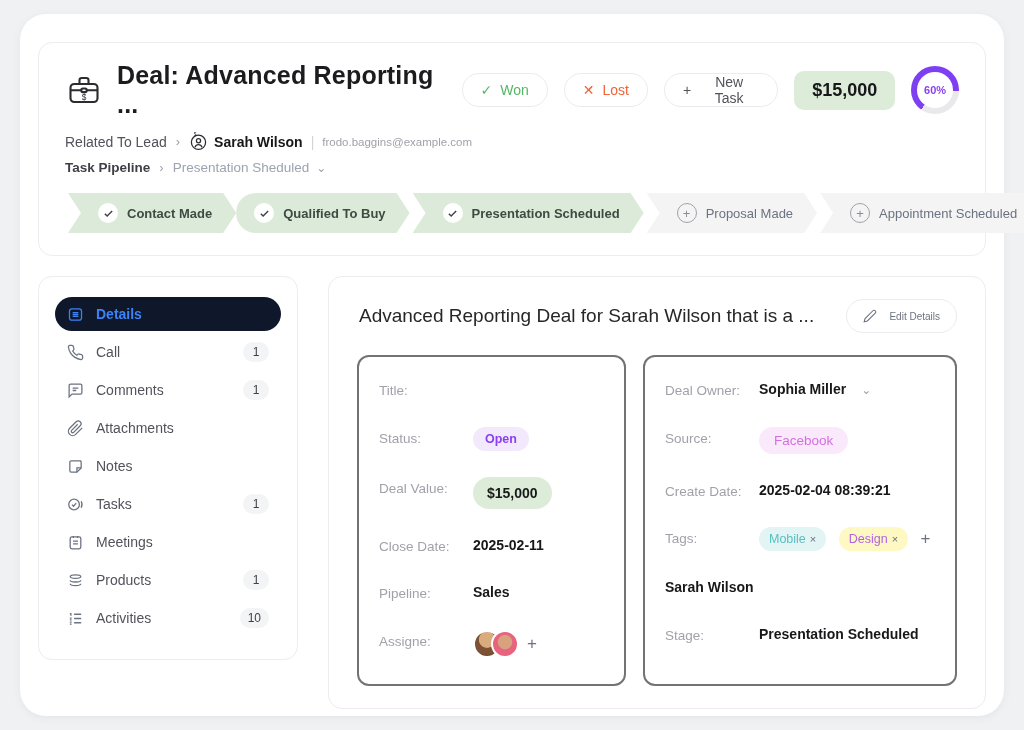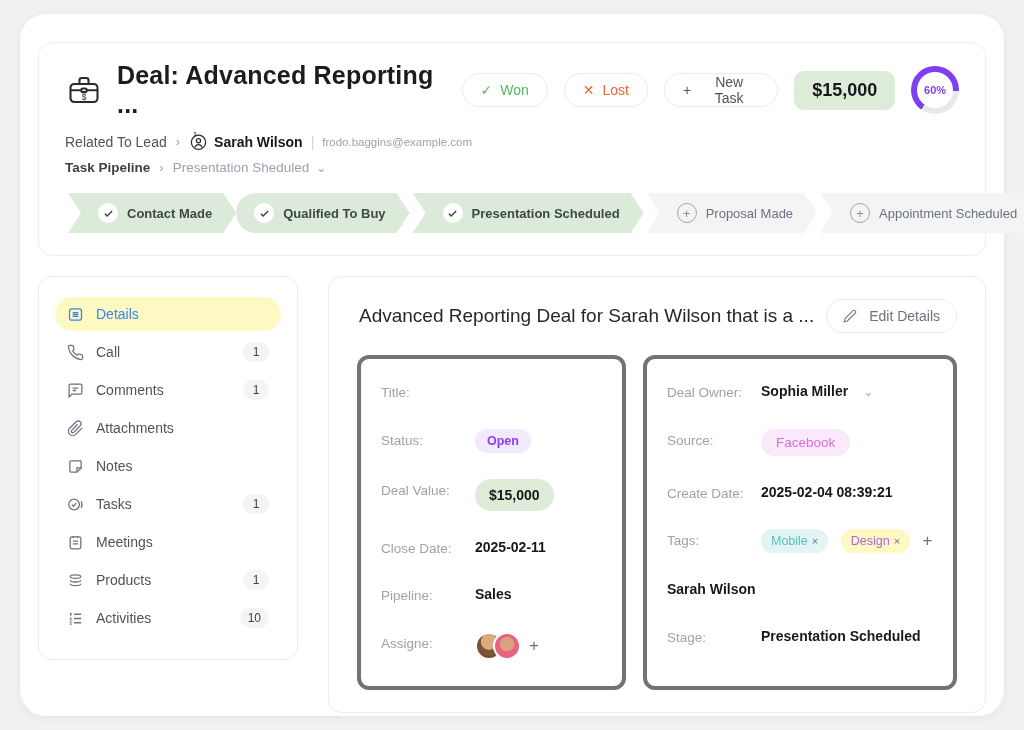--- a/index.html
+++ b/index.html
@@ -91,40 +91,40 @@
 
   
   .lower { display:flex; gap:30px; align-items:flex-start; }
   .sidebar { width:260px; padding:20px 16px; }
   .side-item {
     display:flex; align-items:center; gap:12px;
     height:34px; padding:0 12px; border-radius:17px; margin-bottom:4px;
     color:#52525b; font-size:14px; cursor:pointer;
   }
   .side-item .s-icon { display:flex; color:#6b7280; }
-  .side-item.active { background:#fef9c3; color:#3c83f6; font-weight:400; }
+  .side-item.active { background:#0f172a; color:#3c83f6; font-weight:700; }
   .side-item.active .s-icon { color:#3c83f6; }
   .side-badge {
     margin-left:auto; background:#f3f4f6; color:#3f3f46;
     min-width:26px; height:20px; border-radius:10px;
     display:flex; align-items:center; justify-content:center;
     font-size:12px; font-weight:500; padding:0 8px;
   }
 
   .main-card { flex:1; padding:22px 28px; min-height:421px; }
   .main-head { display:flex; align-items:center; margin-bottom:22px; }
   .main-title { font-size:19px; font-weight:500; color:#27272a; margin-left:2px; }
   .edit-btn {
     margin-left:auto; display:inline-flex; align-items:center; gap:12px;
     height:34px; padding:0 16px; border-radius:17px;
-    border:1px solid #ececee; background:#fff; color:#6b7280; font-size:14px; cursor:pointer;
+    border:1px solid #ececee; background:#fff; color:#6b7280; font-size:10px; cursor:pointer;
   }
 
   .detail-cols { display:flex; gap:17px; }
-  .detail-card { border:4px solid #737373; border-radius:12px; padding:22px 20px; }
+  .detail-card { border:2px solid #737373; border-radius:12px; padding:22px 20px; }
   .detail-card.left { width:269px; }
   .detail-card.right { flex:1; }
   .d-row { display:flex; margin-bottom:26px; align-items:flex-start; }
   .d-row:last-child { margin-bottom:4px; }
   .d-label { width:94px; flex:0 0 auto; color:#a1a1aa; font-size:13.5px; padding-top:2px; line-height:1.45; }
   .d-value { font-size:14px; font-weight:700; color:#18181b; line-height:1.5; }
   .owner-row { display:flex; align-items:center; gap:8px; cursor:pointer; }
 
   .pill { display:inline-block; border-radius:13px; font-size:12.5px; padding:5px 12px; }
   .pill-open { background:#f3e9fd; color:#8b3ff0; font-weight:700; }

